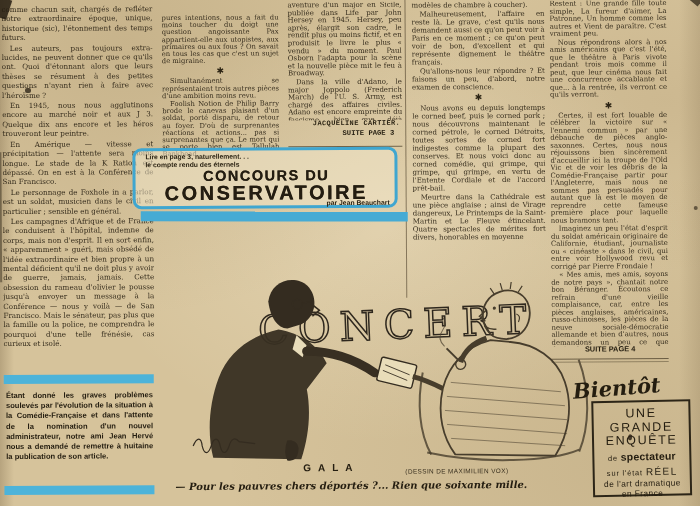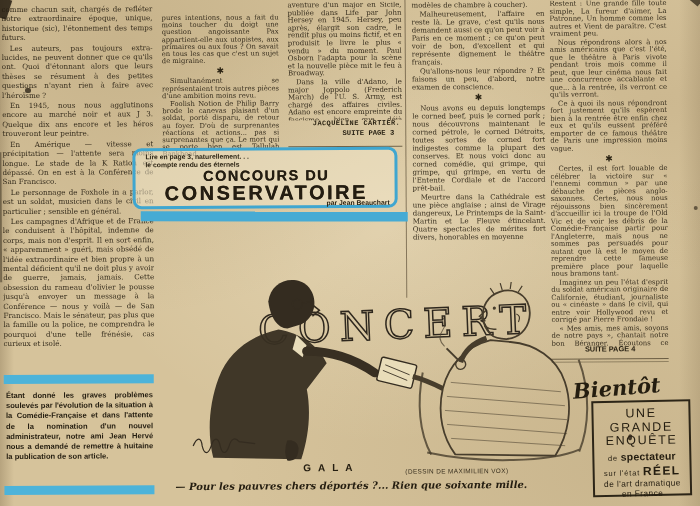--- a/index.html
+++ b/index.html
@@ -72,21 +72,21 @@
 
   
   #bientot-label{position:absolute;left:572px;top:377px;
     font-style:italic;font-weight:bold;font-size:21px;color:#241d10;transform:rotate(-4deg);}
   #enquete{position:absolute;left:591px;top:402px;width:99px;height:96px;box-sizing:border-box;
     border:2.5px solid #2c2517;padding:5px 2px 0 2px;text-align:center;transform:rotate(-0.8deg);
     font-family:"Liberation Sans",sans-serif;color:#241d10;}
   .enq-big{font-size:12.5px;line-height:13.5px;letter-spacing:1.6px;font-weight:500;}
   .enq-mid{font-size:7.5px;line-height:11px;letter-spacing:.8px;margin-top:3px;}
   .enq-brand{font-weight:bold;font-size:10.5px;letter-spacing:.2px;}
-  .enq-strong{font-weight:bold;font-size:12px;letter-spacing:1.4px;text-align:right;}
+  .enq-strong{font-weight:normal;font-size:10px;letter-spacing:1.4px;text-align:right;}
   .enq-sm{font-size:8.4px;line-height:10px;letter-spacing:.4px;}
 
   
   .art{position:absolute;background:#241c10;}
   #art-tl{left:-3px;top:-4px;width:14px;height:20px;transform:rotate(18deg);opacity:.85;}
   #art-tr{left:692px;top:-5px;width:12px;height:11px;transform:rotate(40deg);opacity:.7;}
   #art-blob{left:26px;top:86px;width:6px;height:5px;border-radius:2px;opacity:.75;}
   #art-dot1{left:627px;top:436px;width:4px;height:6px;border-radius:2px;transform:rotate(14deg);opacity:.8;}
   #art-dot2{left:694px;top:208px;width:4px;height:4px;border-radius:2px;opacity:.6;}
   #art-sliver{left:0;top:150px;width:2px;height:130px;opacity:.45;}
@@ -128,21 +128,20 @@
     <p>Malheureusement, l'affaire en reste là. Le grave, c'est qu'ils nous demandent aussi ce qu'on peut voir à Paris en ce moment ; ce qu'on peut voir de bon, d'excellent et qui représente dignement le théâtre français.</p>
     <p>Qu'allons-nous leur répondre ? Et faisons un peu, d'abord, notre examen de conscience.</p>
     <span class="star">✱</span>
     <p>Nous avons eu depuis longtemps le corned beef, puis le corned pork ; nous découvrons maintenant le corned pétrole, le corned Détroits, toutes sortes de corned fort indigestes comme la plupart des conserves. Et nous voici donc au corned comédie, qui grimpe, qui grimpe, qui grimpe, en vertu de l'Entente Cordiale et de l'accord prêt-bail.</p>
     <p>Meurtre dans la Cathédrale est une pièce anglaise ; ainsi de Virage dangereux, Le Printemps de la Saint-Martin et Le Fleuve étincelant. Quatre spectacles de mérites fort divers, honorables en moyenne</p>
   </div>
 
   <div class="col" id="col5">
     <p class="frag">Restent : Une grande fille toute simple, La fureur d'aimer, La Patronne, Un homme comme les autres et Vient de paraître. C'est vraiment peu.</p>
     <p>Nous répondrons alors à nos amis américains que c'est l'été, que le théâtre à Paris vivote pendant trois mois comme il peut, que leur cinéma nous fait une concurrence accablante et que... à la rentrée, ils verront ce qu'ils verront.</p>
-    <p>Ce à quoi ils nous répondront fort justement qu'ils espèrent bien à la rentrée être enfin chez eux et qu'ils eussent préféré emporter de ce famous théâtre de Paris une impression moins vague.</p>
     <span class="star">✱</span>
     <p>Certes, il est fort louable de célébrer la victoire sur « l'ennemi commun » par une débauche de pièces anglo-saxonnes. Certes, nous nous réjouissons bien sincèrement d'accueillir ici la troupe de l'Old Vic et de voir les débris de la Comédie-Française partir pour l'Angleterre, mais nous ne sommes pas persuadés pour autant que là est le moyen de reprendre cette fameuse première place pour laquelle nous bramons tant.</p>
     <p>Imaginez un peu l'état d'esprit du soldat américain originaire de Californie, étudiant, journaliste ou « cinéaste » dans le civil, qui entre voir Hollywood revu et corrigé par Pierre Frondaie !</p>
     <p>« Mes amis, mes amis, soyons de notre pays », chantait notre bon Béranger. Écoutons ce refrain d'une vieille complaisance, car, entre les pièces anglaises, américaines, russo-chinoises, les pièces de la neuve sociale-démocratie allemande et bien d'autres, nous demandons un peu ce que deviendront les maîtres et les inconnus français.</p>
   </div>
   <div id="suite4">SUITE PAGE 4</div>
   <div class="hrule" id="rule-col5a"></div>
   <div class="hrule" id="rule-col5b"></div>
 
   <div class="vrule"></div>

